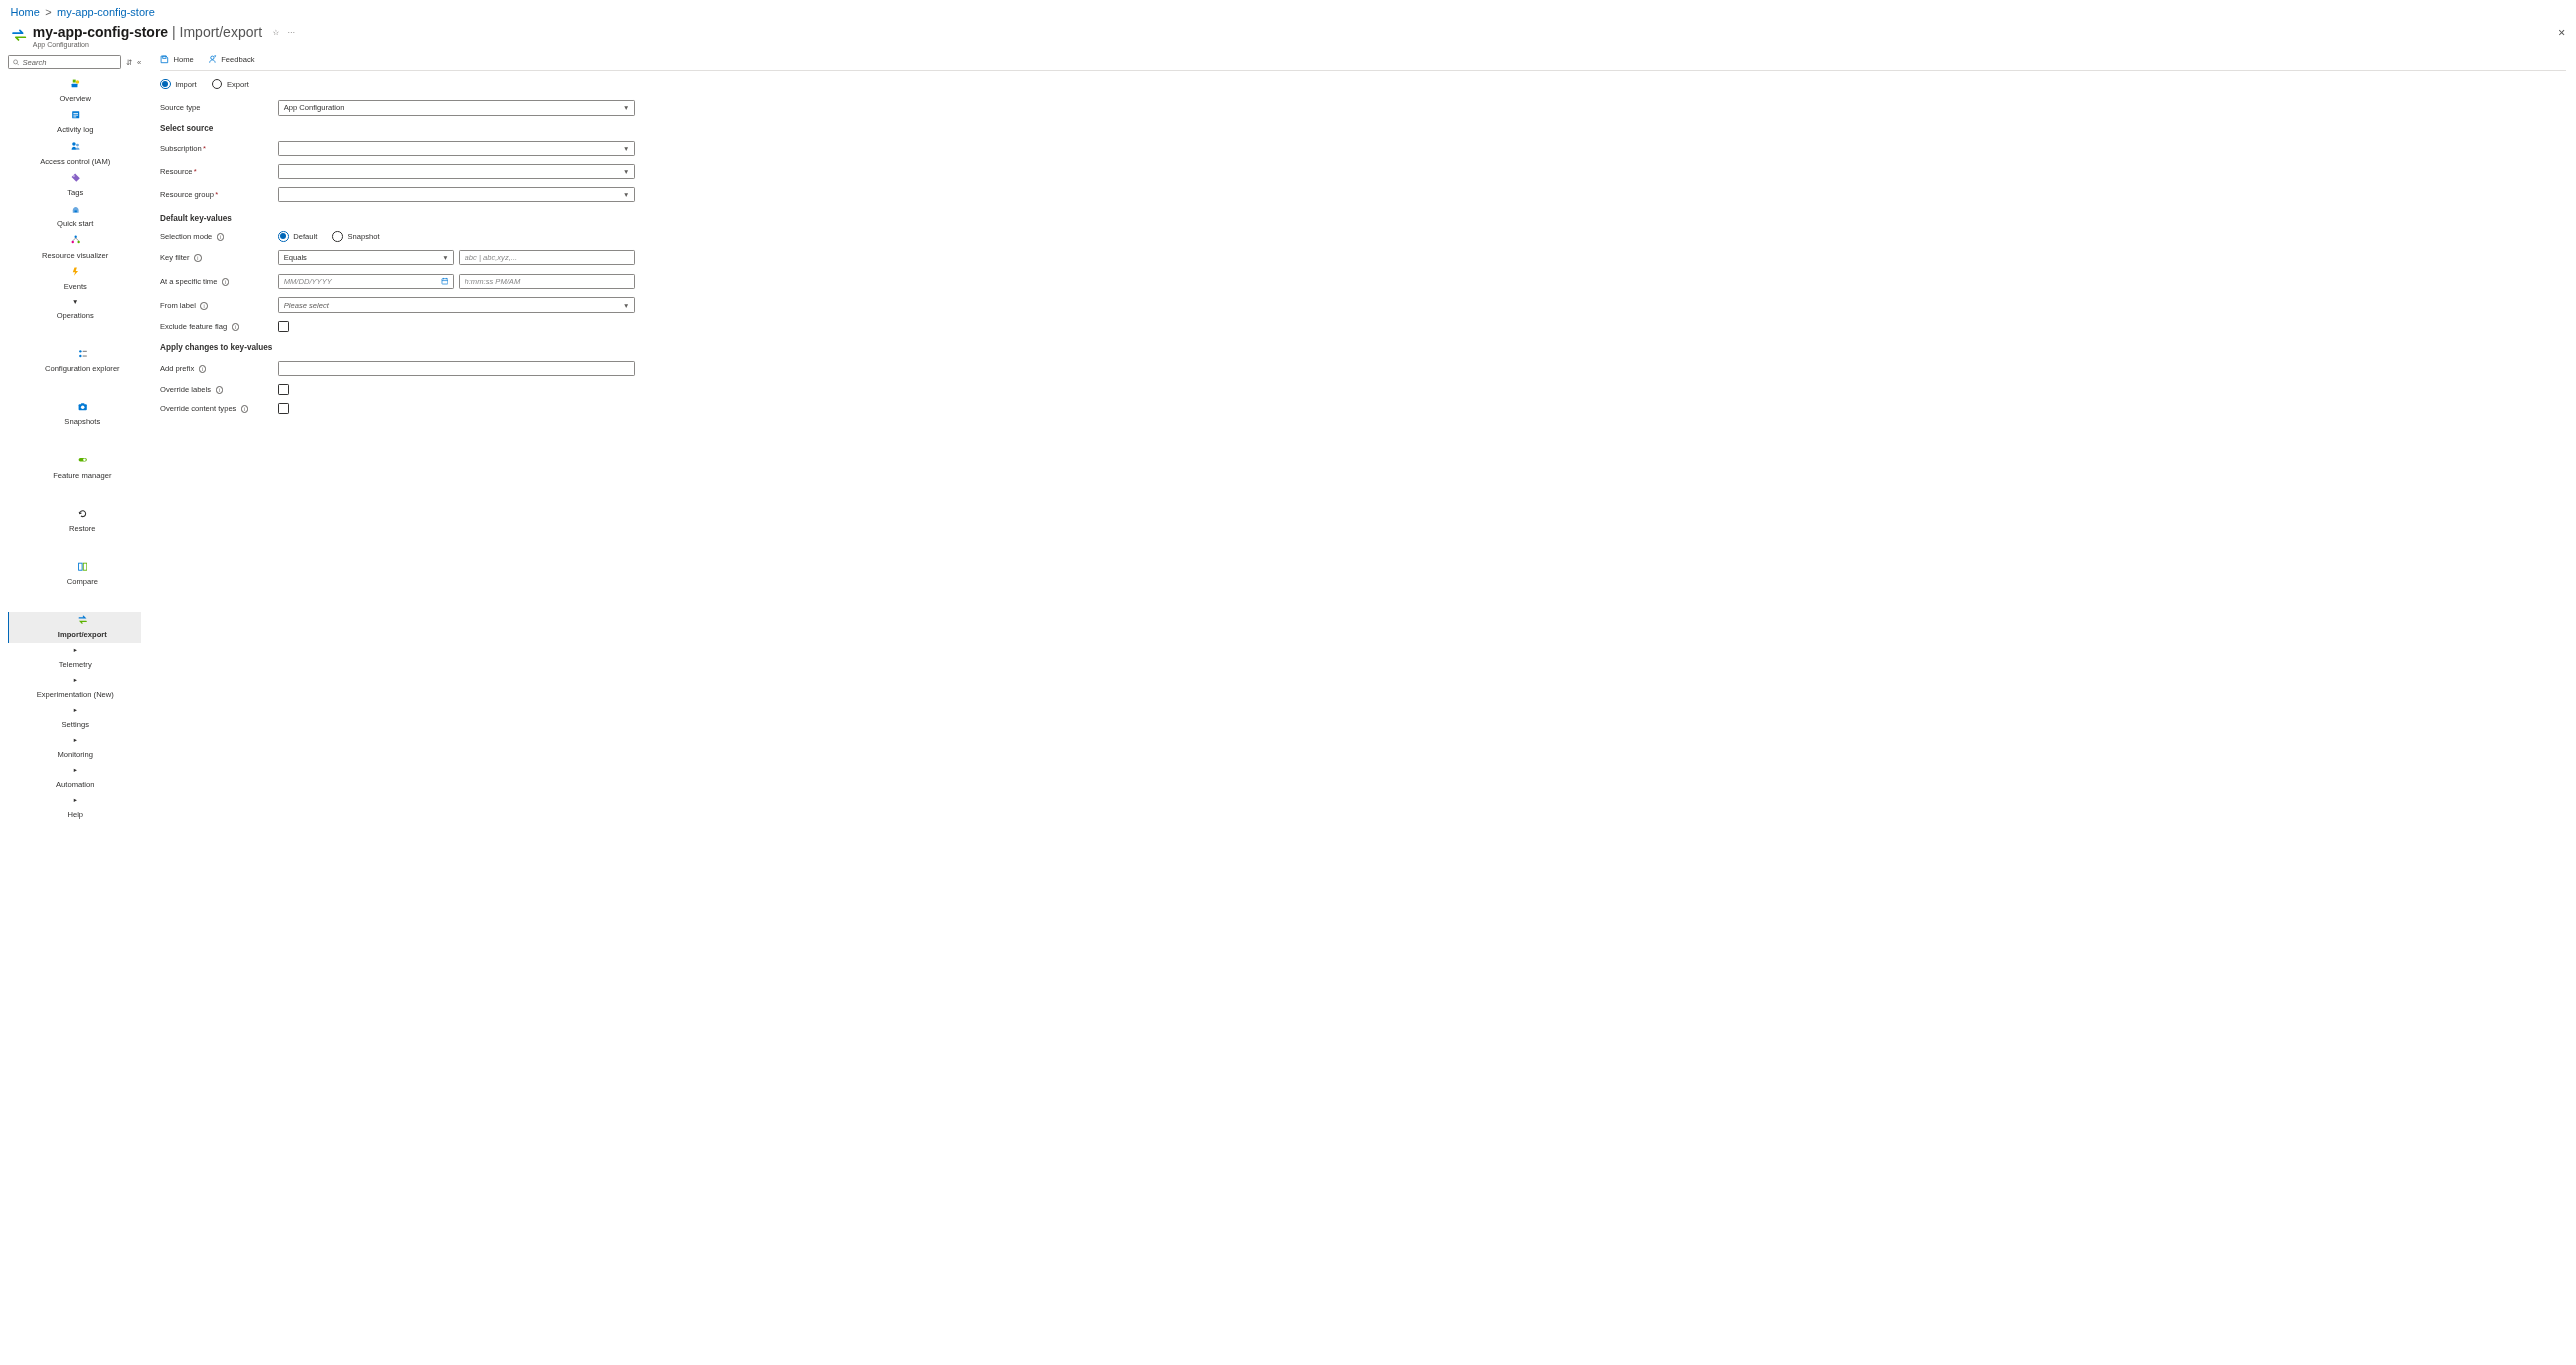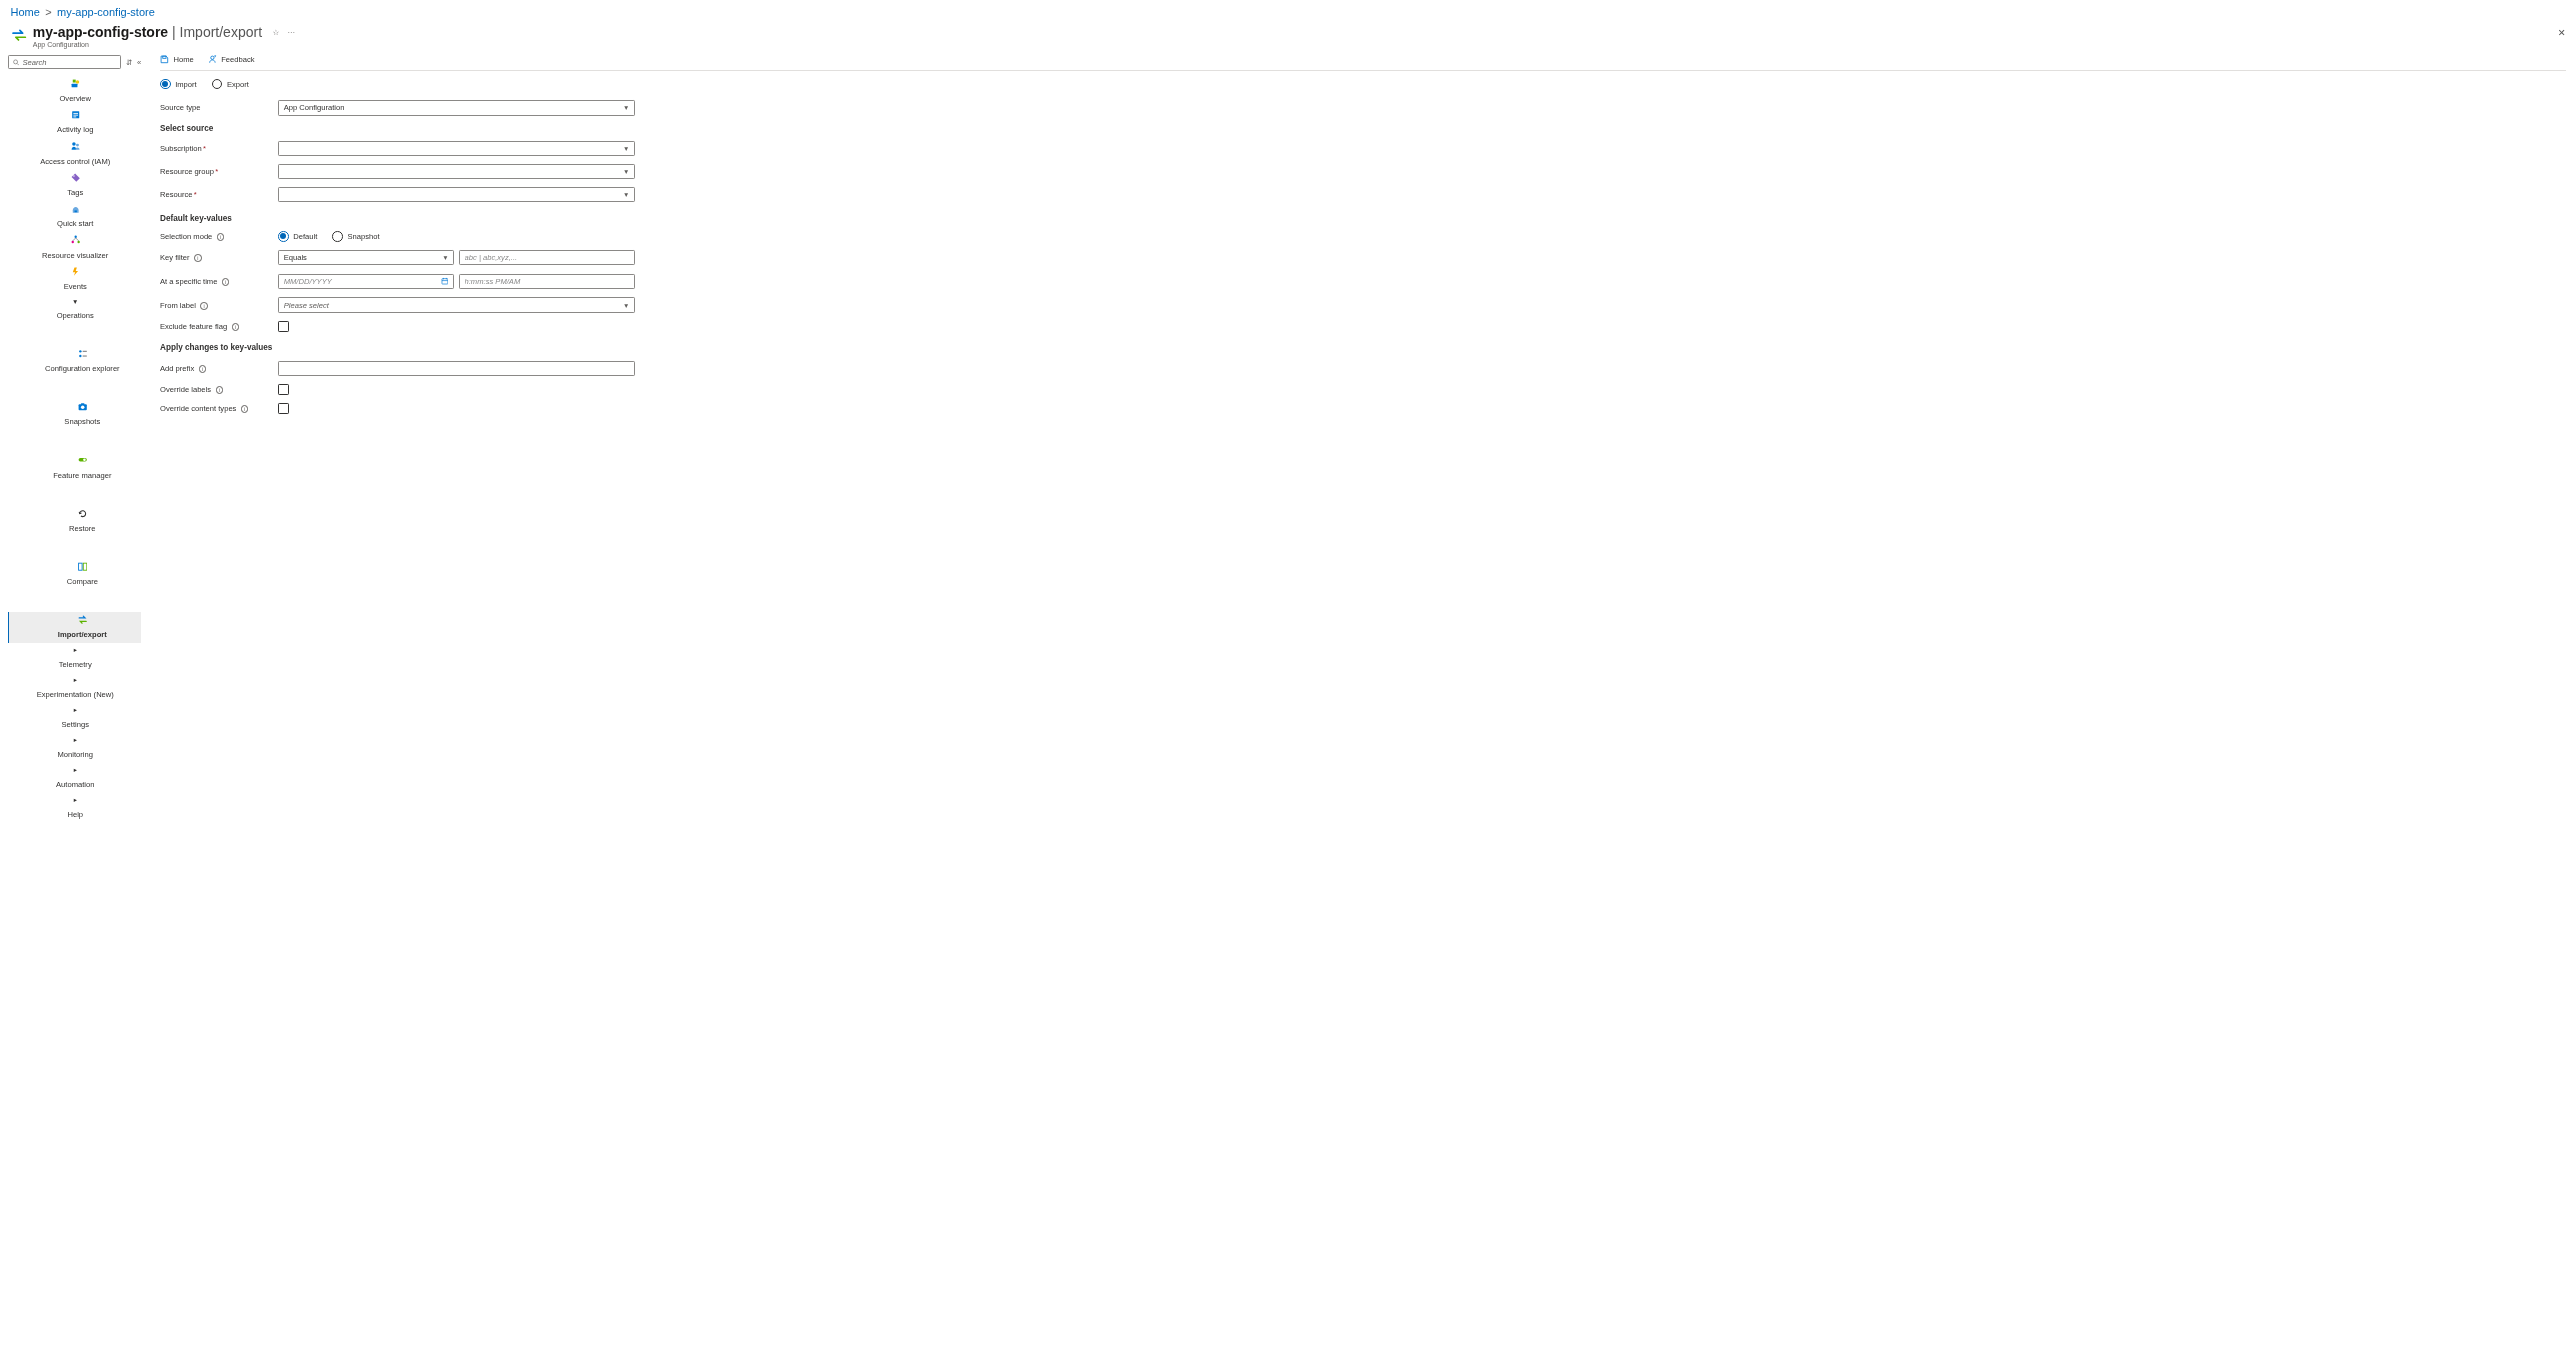--- a/index.html
+++ b/index.html
@@ -395,33 +395,33 @@
       <div class="control-area">
         <div class="ctrl">
           <span></span>
             <span class="chev-d">▼</span>
         </div>
       </div>
     </div>
 
     <div class="form-row">
       <div class="label">
-        <span>Resource group</span><span class="req">*</span>
+        <span>Resource</span><span class="req">*</span>
       </div>
       <div class="control-area">
         <div class="ctrl">
           <span></span>
             <span class="chev-d">▼</span>
         </div>
       </div>
     </div>
 
     <div class="form-row">
       <div class="label">
-        <span>Resource</span><span class="req">*</span>
+        <span>Resource group</span><span class="req">*</span>
       </div>
       <div class="control-area">
         <div class="ctrl">
           <span></span>
             <span class="chev-d">▼</span>
         </div>
       </div>
     </div>
 
     <div class="section-heading">Default key-values</div>

